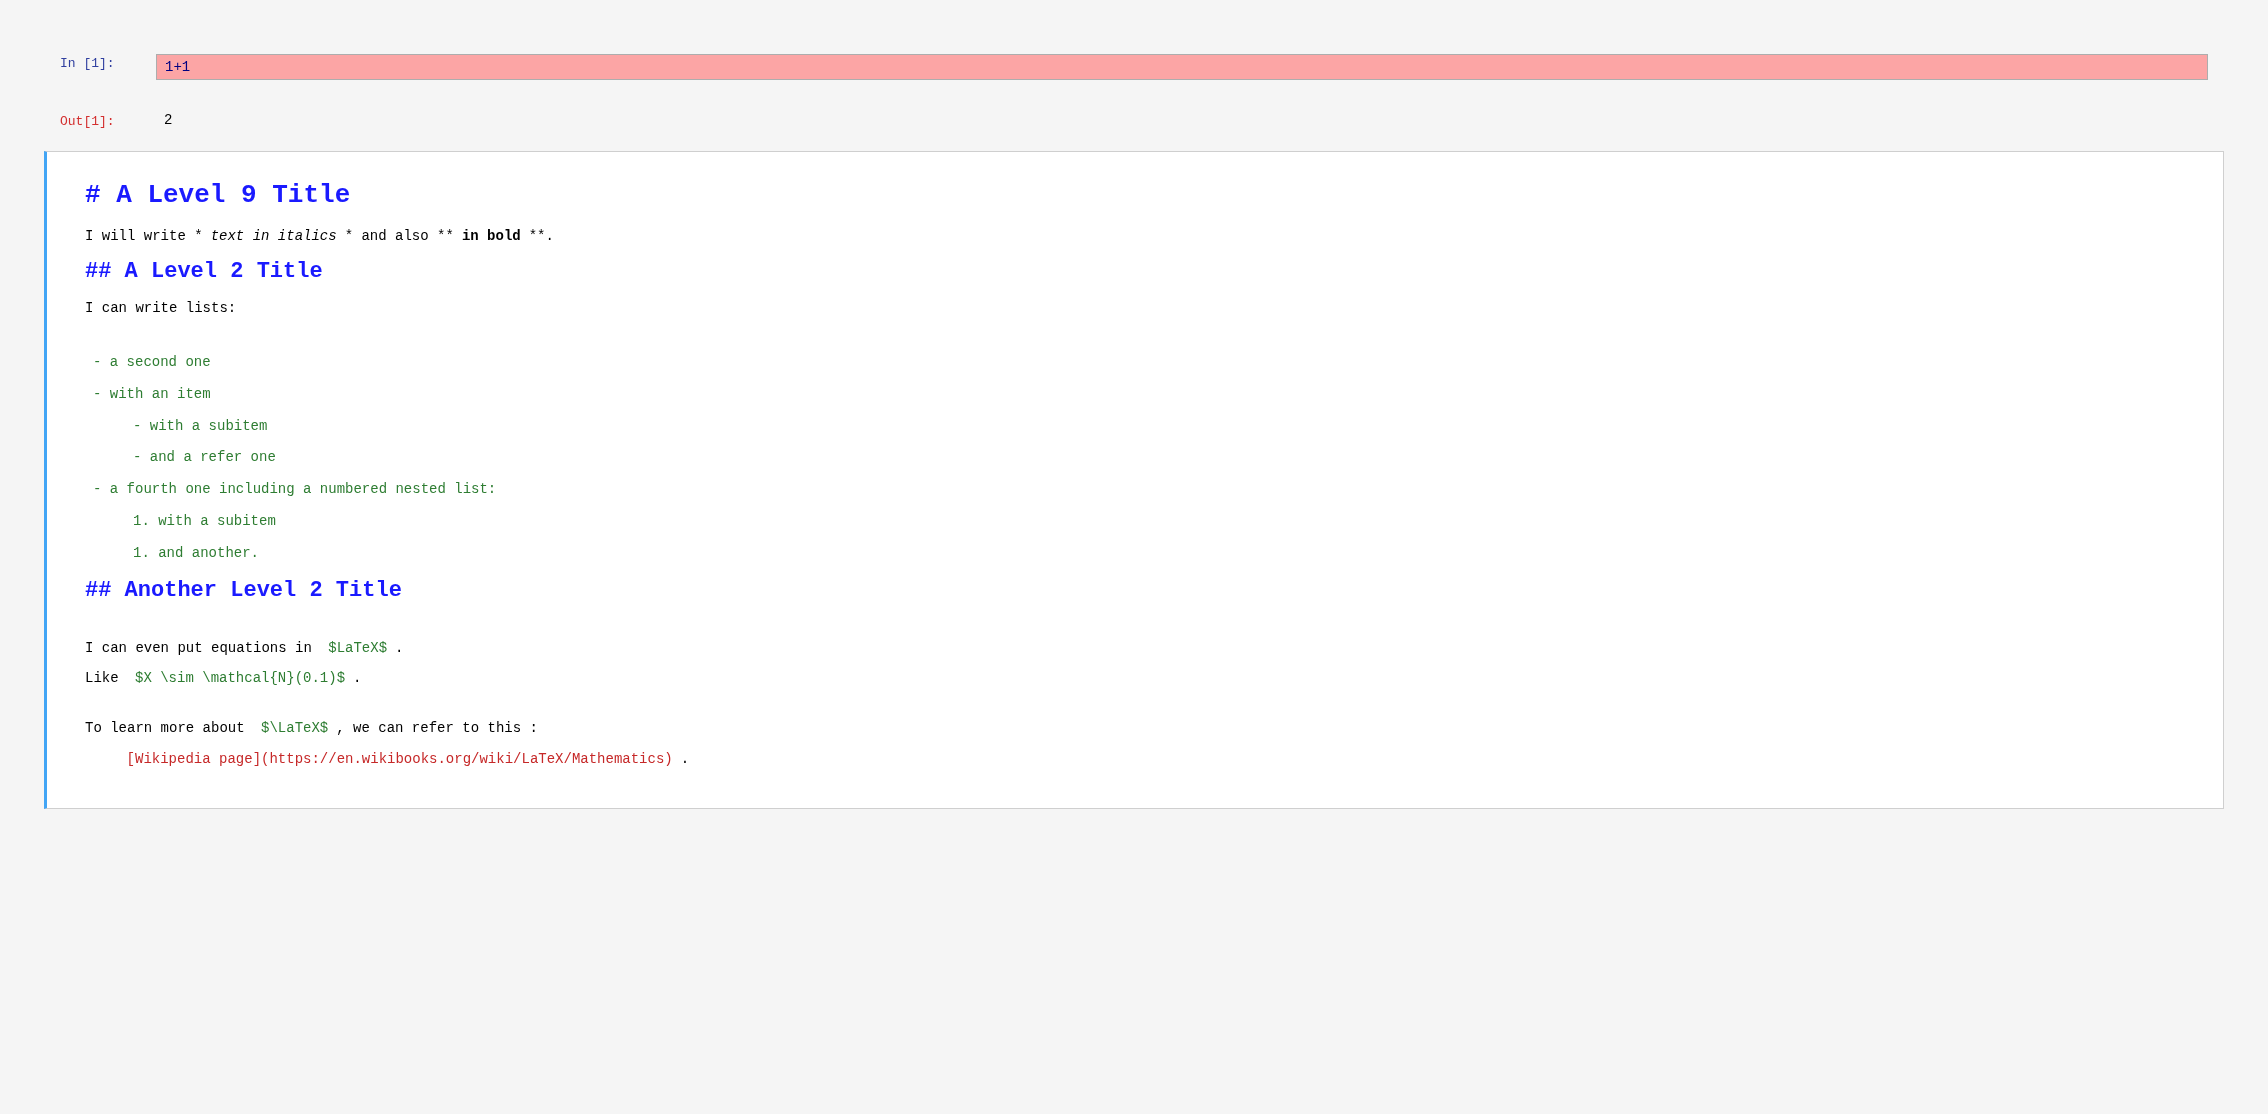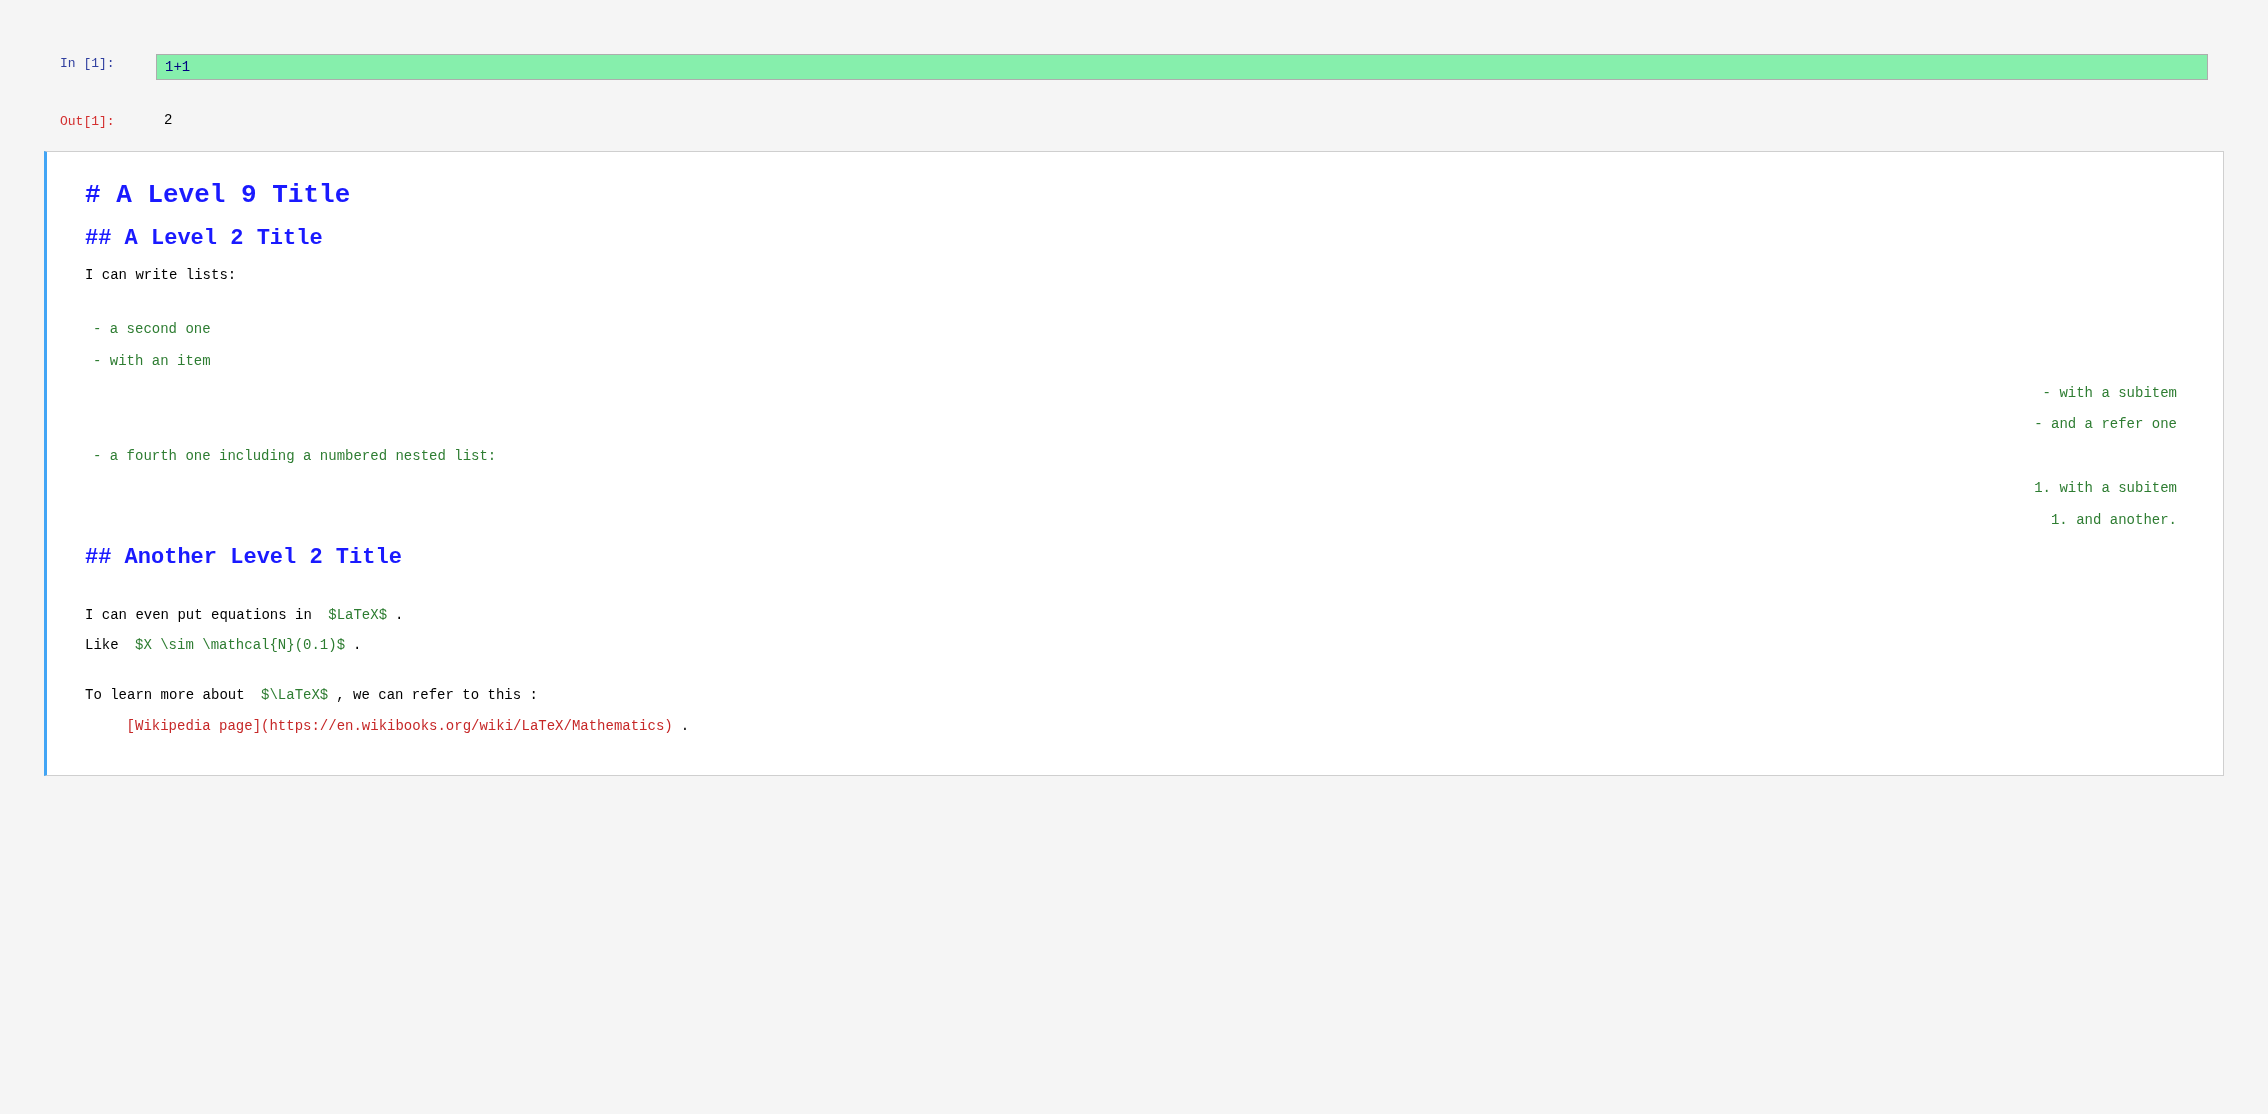--- a/index.html
+++ b/index.html
@@ -36,21 +36,21 @@
       white-space: nowrap;
     }
 
     .cell-label.out-label {
       color: #d32f2f;
     }
 
     .code-input-box {
       flex: 1;
       border: 1px solid #adadad;
-      background: #86efac;
+      background: #fca5a5;
       padding: 4px 8px;
       font-family: 'Courier New', Courier, monospace;
       font-size: 14px;
       color: #000080;
     }
 
     .output-value {
       font-family: 'Courier New', Courier, monospace;
       font-size: 14px;
       color: #000;
@@ -107,21 +107,20 @@
       line-height: 1.7;
       margin-bottom: 12px;
     }
 
     .md-list-item {
       color: #2e7d32;
     }
 
     .md-list-item.indented {
       padding-left: 40px;
-      text-align: right;
     }
 
     .md-spacer {
       height: 12px;
     }
 
     .latex-inline {
       color: #2e7d32;
     }
 
@@ -149,20 +148,23 @@
 
   <div class="code-cell">
     <span class="cell-label out-label">Out[1]:</span>
     <span class="output-value">2</span>
   </div>
 
   <div class="markdown-cell">
 
     <div class="md-h1"># A Level 9 Title</div>
 
+    <div class="md-text">
+      I will write *<em>text in italics</em>* and also **<strong>in bold</strong>**.
+    </div>
 
     <div class="md-h2">## A Level 2 Title</div>
 
     <div class="md-text">I can write lists:</div>
 
     <div class="md-spacer"></div>
 
     <div class="md-list">
       <div class="md-list-item">- a second one</div>
       <div class="md-list-item">- with an item</div>

